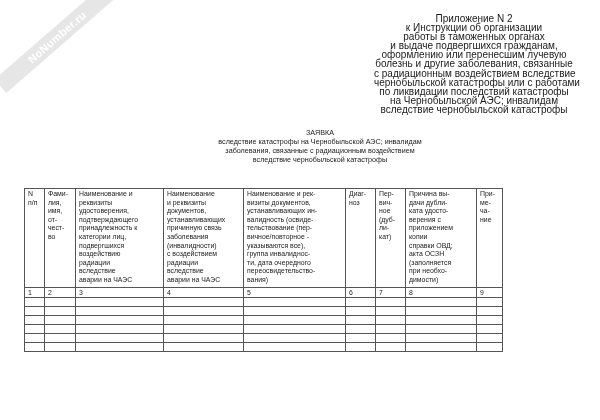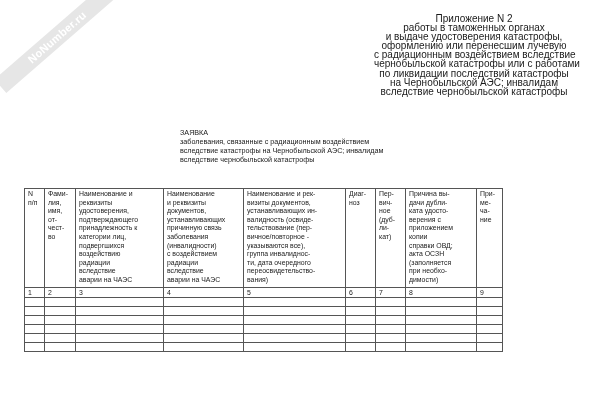--- a/index.html
+++ b/index.html
@@ -4,52 +4,54 @@
 <style>
   html, body { margin:0; padding:0; background:#ffffff; }
   body { width:600px; height:420px; position:relative; overflow:hidden;
          font-family:"Liberation Sans", sans-serif; color:#1a1a1a; }
   .watermark { position:absolute; left:-18px; top:28px; width:150px; height:18px;
        background:#e6e6e6; color:#ffffff; font-weight:bold; font-size:11px;
        line-height:18px; text-align:center; transform:rotate(-41deg); letter-spacing:0.3px; }
   .appendix { position:absolute; right:26px; top:14px; width:200px; text-align:center;
        font-size:10px; line-height:9.1px; }
   .appendix div { white-space:nowrap; }
-  .title-block { position:absolute; left:180px; top:129px; width:280px; 
+  .title-block { position:absolute; left:180px; top:129px; width:280px; text-align:center;
        font-size:7.2px; line-height:8.9px; }
   .title-block div { white-space:nowrap; }
   table.form { position:absolute; left:24px; top:188px; border-collapse:collapse;
        font-size:6.9px; line-height:8.6px; table-layout:fixed; }
   table.form td { border:1px solid #555; vertical-align:top; padding:1px 2px 0 3px; }
   table.form tr.hdr td { height:97px; }
   table.form tr.num td { height:8px; padding-top:0; line-height:9px; }
   table.form tr.empty td { height:8px; padding:0; }
   .cellt { white-space:pre-line; }
 </style>
 </head>
 <body>
 
 <div class="watermark">NoNumber.ru</div>
 
 <div class="appendix">
   <div>Приложение N 2</div>
+  <div>к Инструкции об организации</div>
   <div>работы в таможенных органах</div>
-  <div>и выдаче удостоверения катастрофы,</div>
+  <div>и выдаче подвергшихся гражданам,</div>
   <div>оформлению или перенесшим лучевую</div>
+  <div>болезнь и другие заболевания, связанные</div>
   <div>с радиационным воздействием вследствие</div>
   <div>чернобыльской катастрофы или с работами</div>
   <div>по ликвидации последствий катастрофы</div>
   <div>на Чернобыльской АЭС; инвалидам</div>
   <div>вследствие чернобыльской катастрофы</div>
 </div>
 
 <div class="title-block">
   <div>ЗАЯВКА</div>
+  <div>вследствие катастрофы на Чернобыльской АЭС; инвалидам</div>
   <div>заболевания, связанные с радиационным воздействием</div>
-  <div>вследствие катастрофы на Чернобыльской АЭС; инвалидам</div>
   <div>вследствие чернобыльской катастрофы</div>
 </div>
 
 <table class="form">
   <colgroup>
     <col style="width:20px">
       <col style="width:31px">
       <col style="width:88px">
       <col style="width:80px">
     <col style="width:102px">

